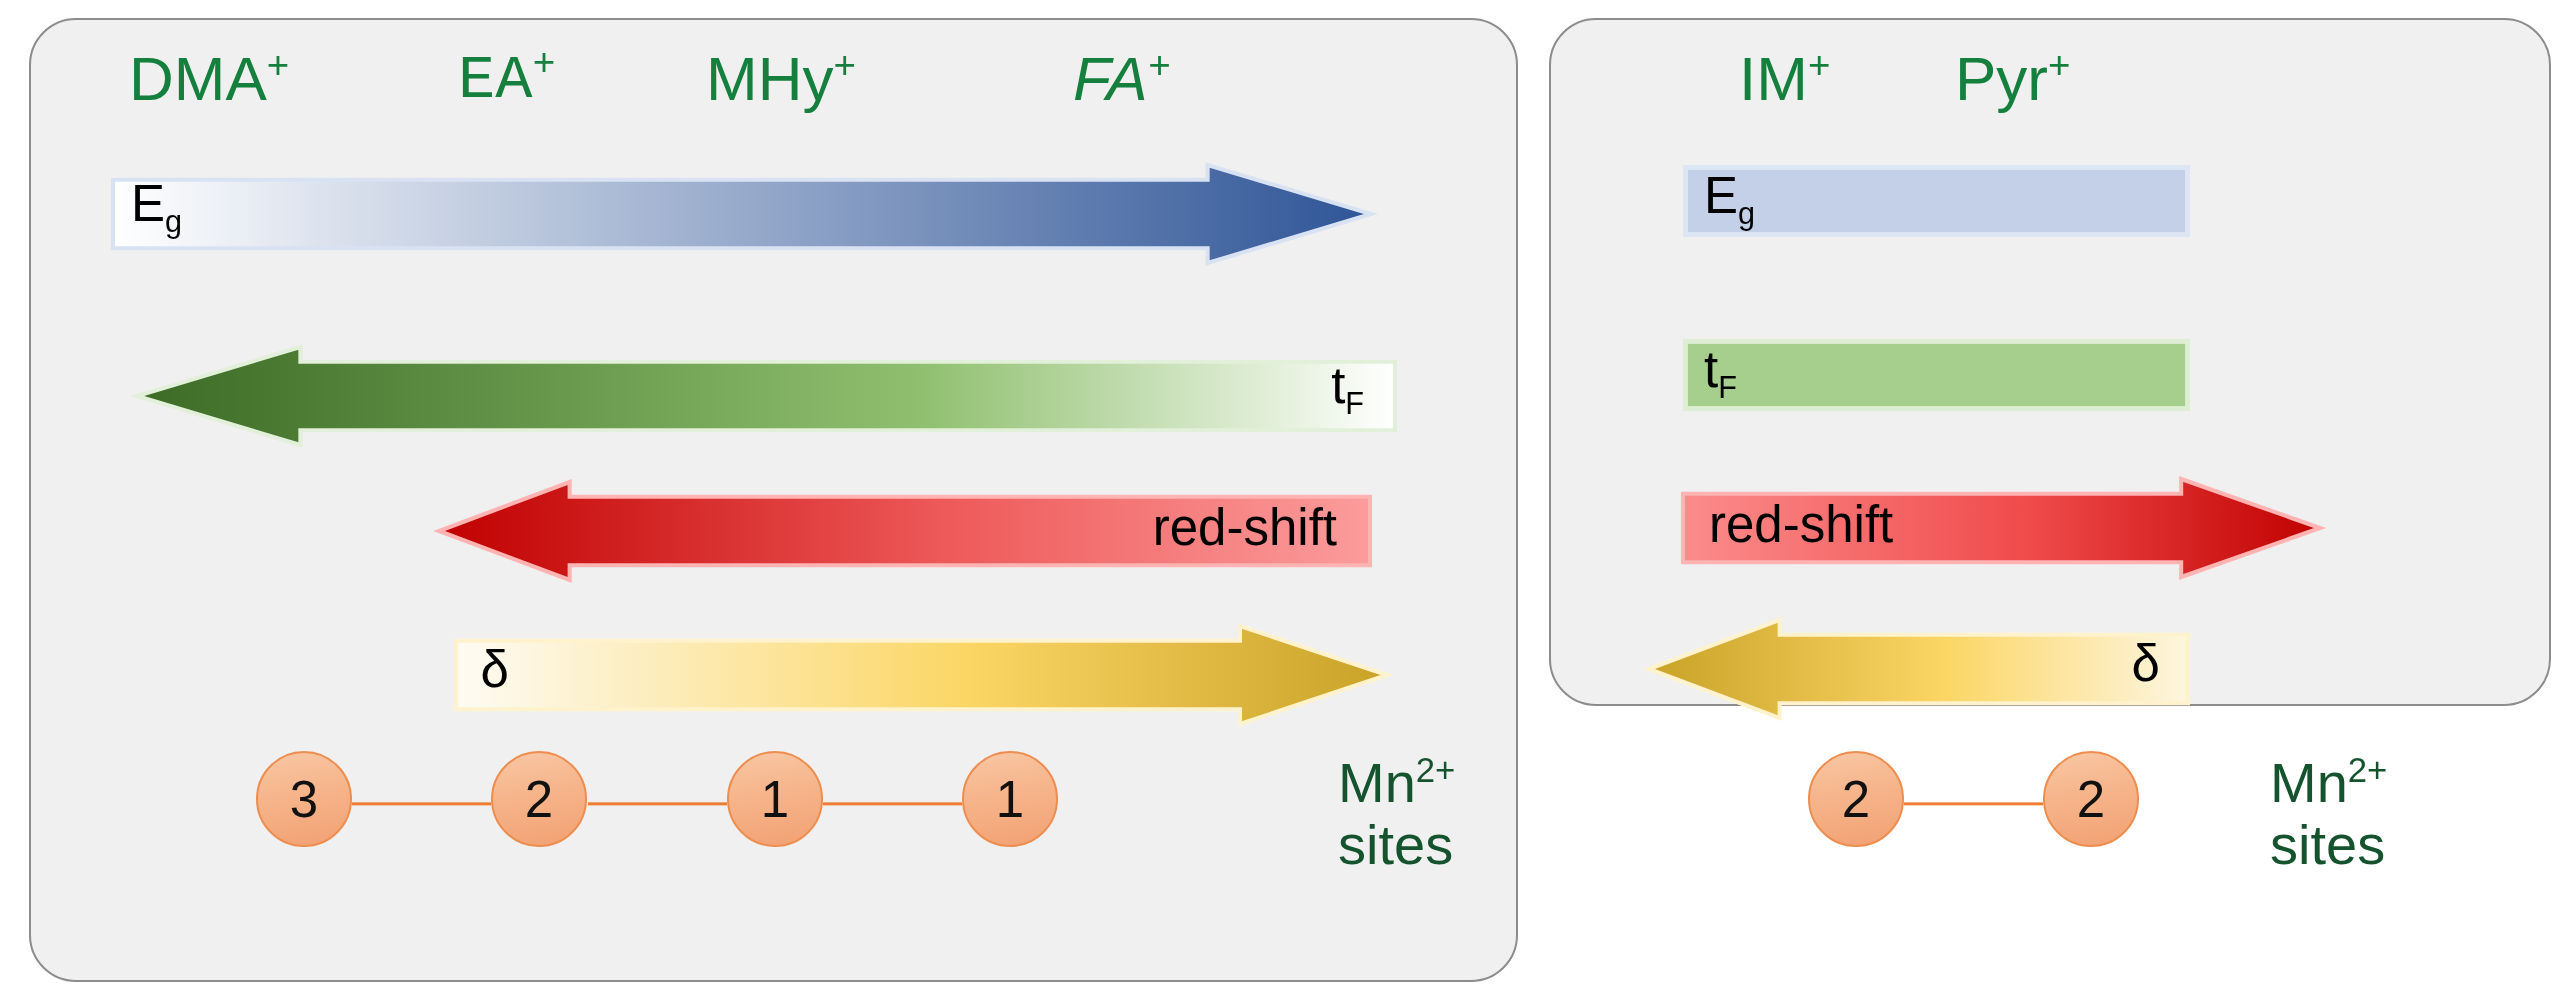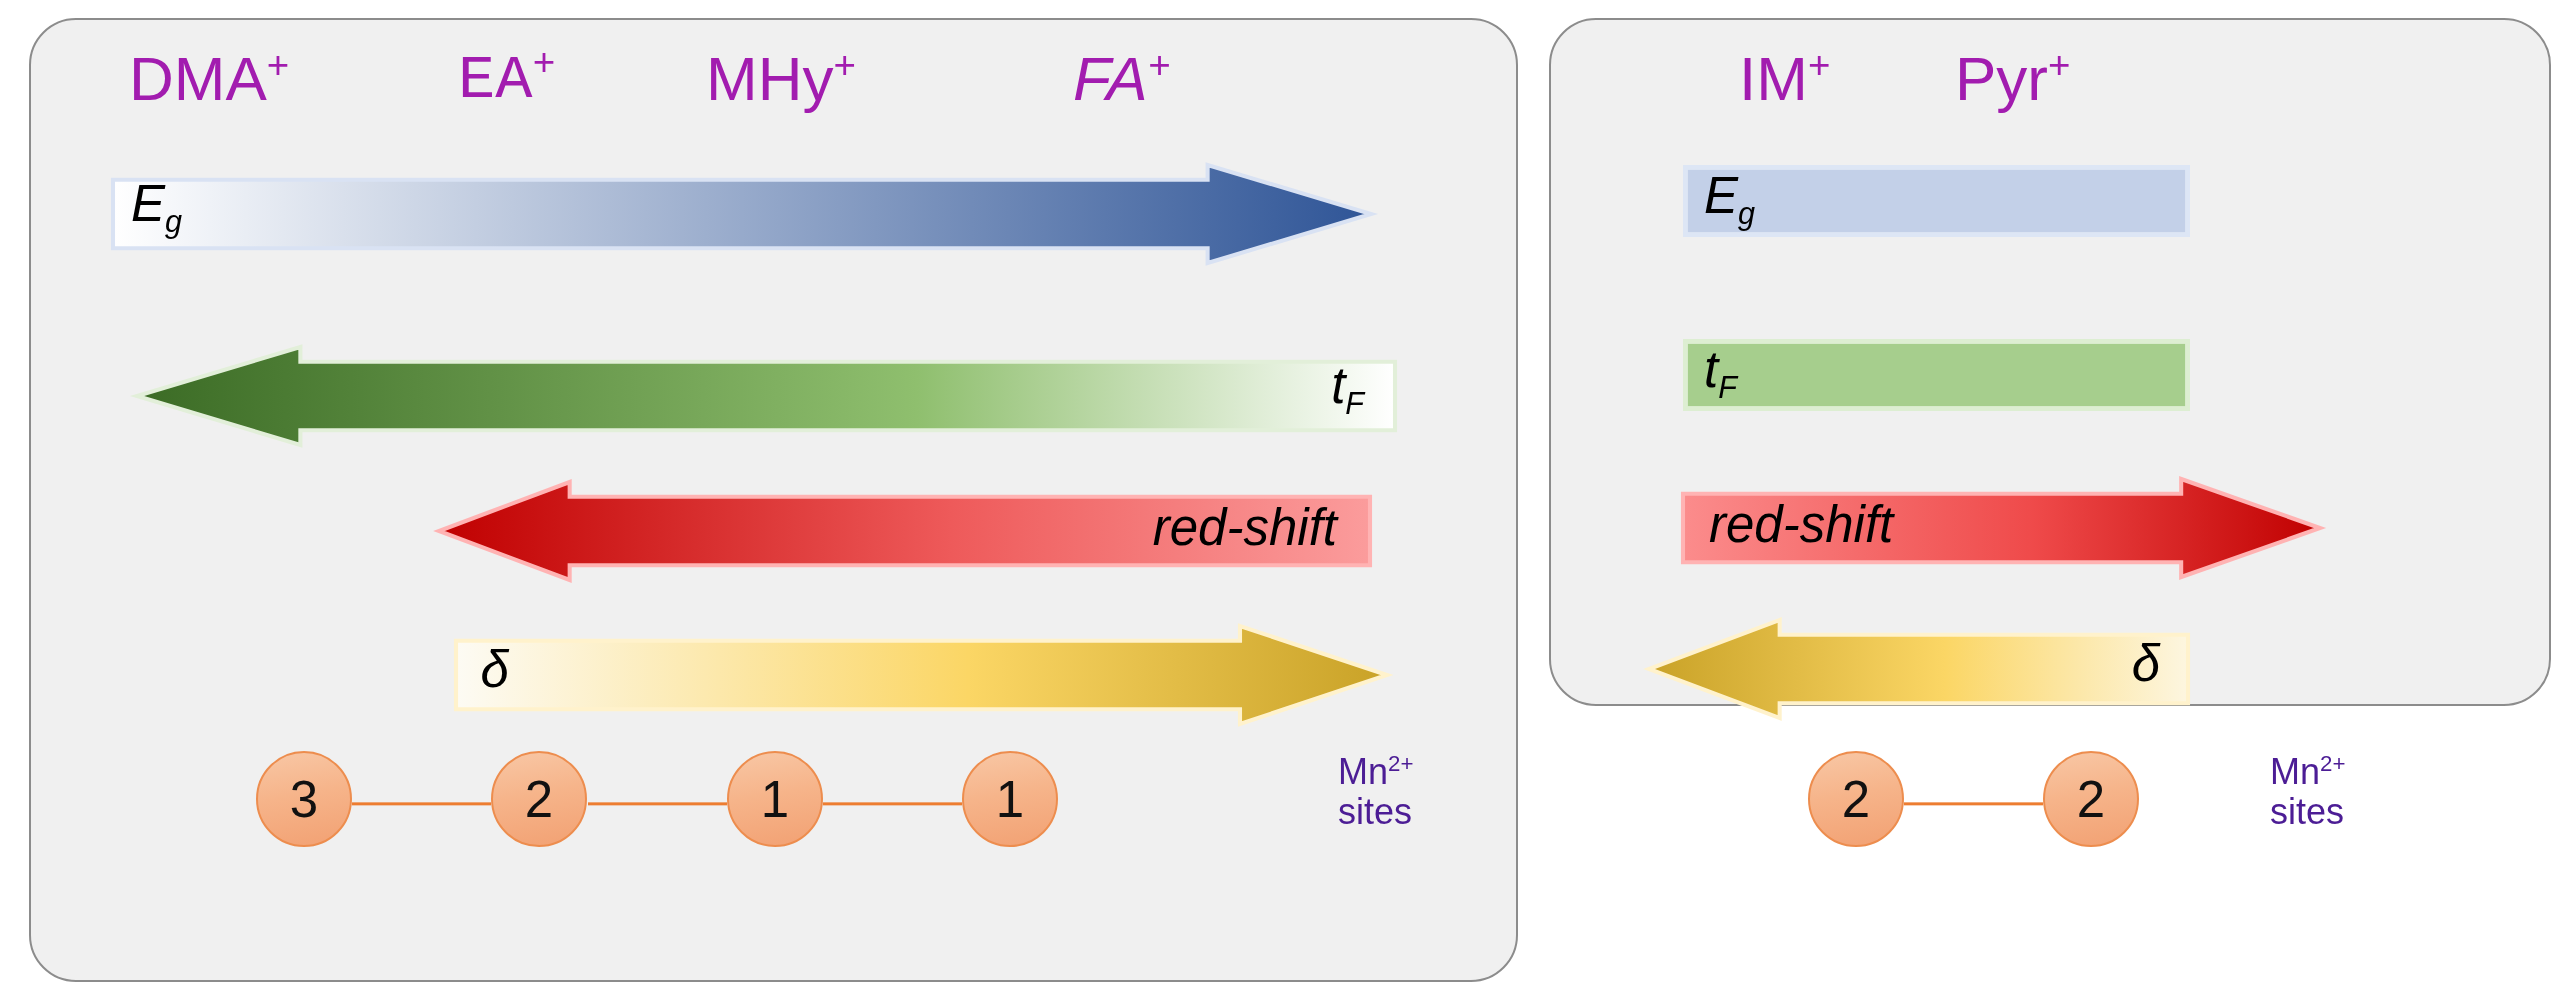--- a/index.html
+++ b/index.html
@@ -21,28 +21,28 @@
     border-radius:47px;
     box-sizing:border-box;
   }
   #panel-left  { left:29px;  top:18px; width:1489px; height:964px; }
   #panel-right { left:1549px;top:18px; width:1002px; height:688px; }
 
   
   .cation-label{
     position:absolute;
     font-size:62px;
-    color:#a21caf;
+    color:#15803d;
     white-space:nowrap;
     line-height:1;
   }
   .cation-label sup{ font-size:.62em; vertical-align:super; }
 
   
-  .arrow-row{ position:absolute;font-style:italic; }
+  .arrow-row{ position:absolute; }
   .arrow-row svg{ display:block; overflow:visible; }
 
   .arrow-text{
     position:absolute;
     font-size:51px;
     color:#000000;
     white-space:nowrap;
     line-height:1;
     pointer-events:none;
   }
@@ -63,22 +63,22 @@
     border-radius:50%;
     border:2.5px solid #ed8d4e;
     background:linear-gradient(170deg,#f8c7a5 0%,#f6b48a 45%,#f2a173 100%);
     display:flex;align-items:center;justify-content:center;
     font-size:51px;color:#111111;
     box-sizing:border-box;
   }
 
   .mn-caption{
     position:absolute;
-    font-size:36px;
-    color:#4c1d95;
+    font-size:56px;
+    color:#14532d;
     line-height:1.12;
     white-space:nowrap;
   }
   .mn-caption sup{ font-size:.62em; vertical-align:super; }
 </style>
 </head>
 <body>
 
 <div id="stage">
 

